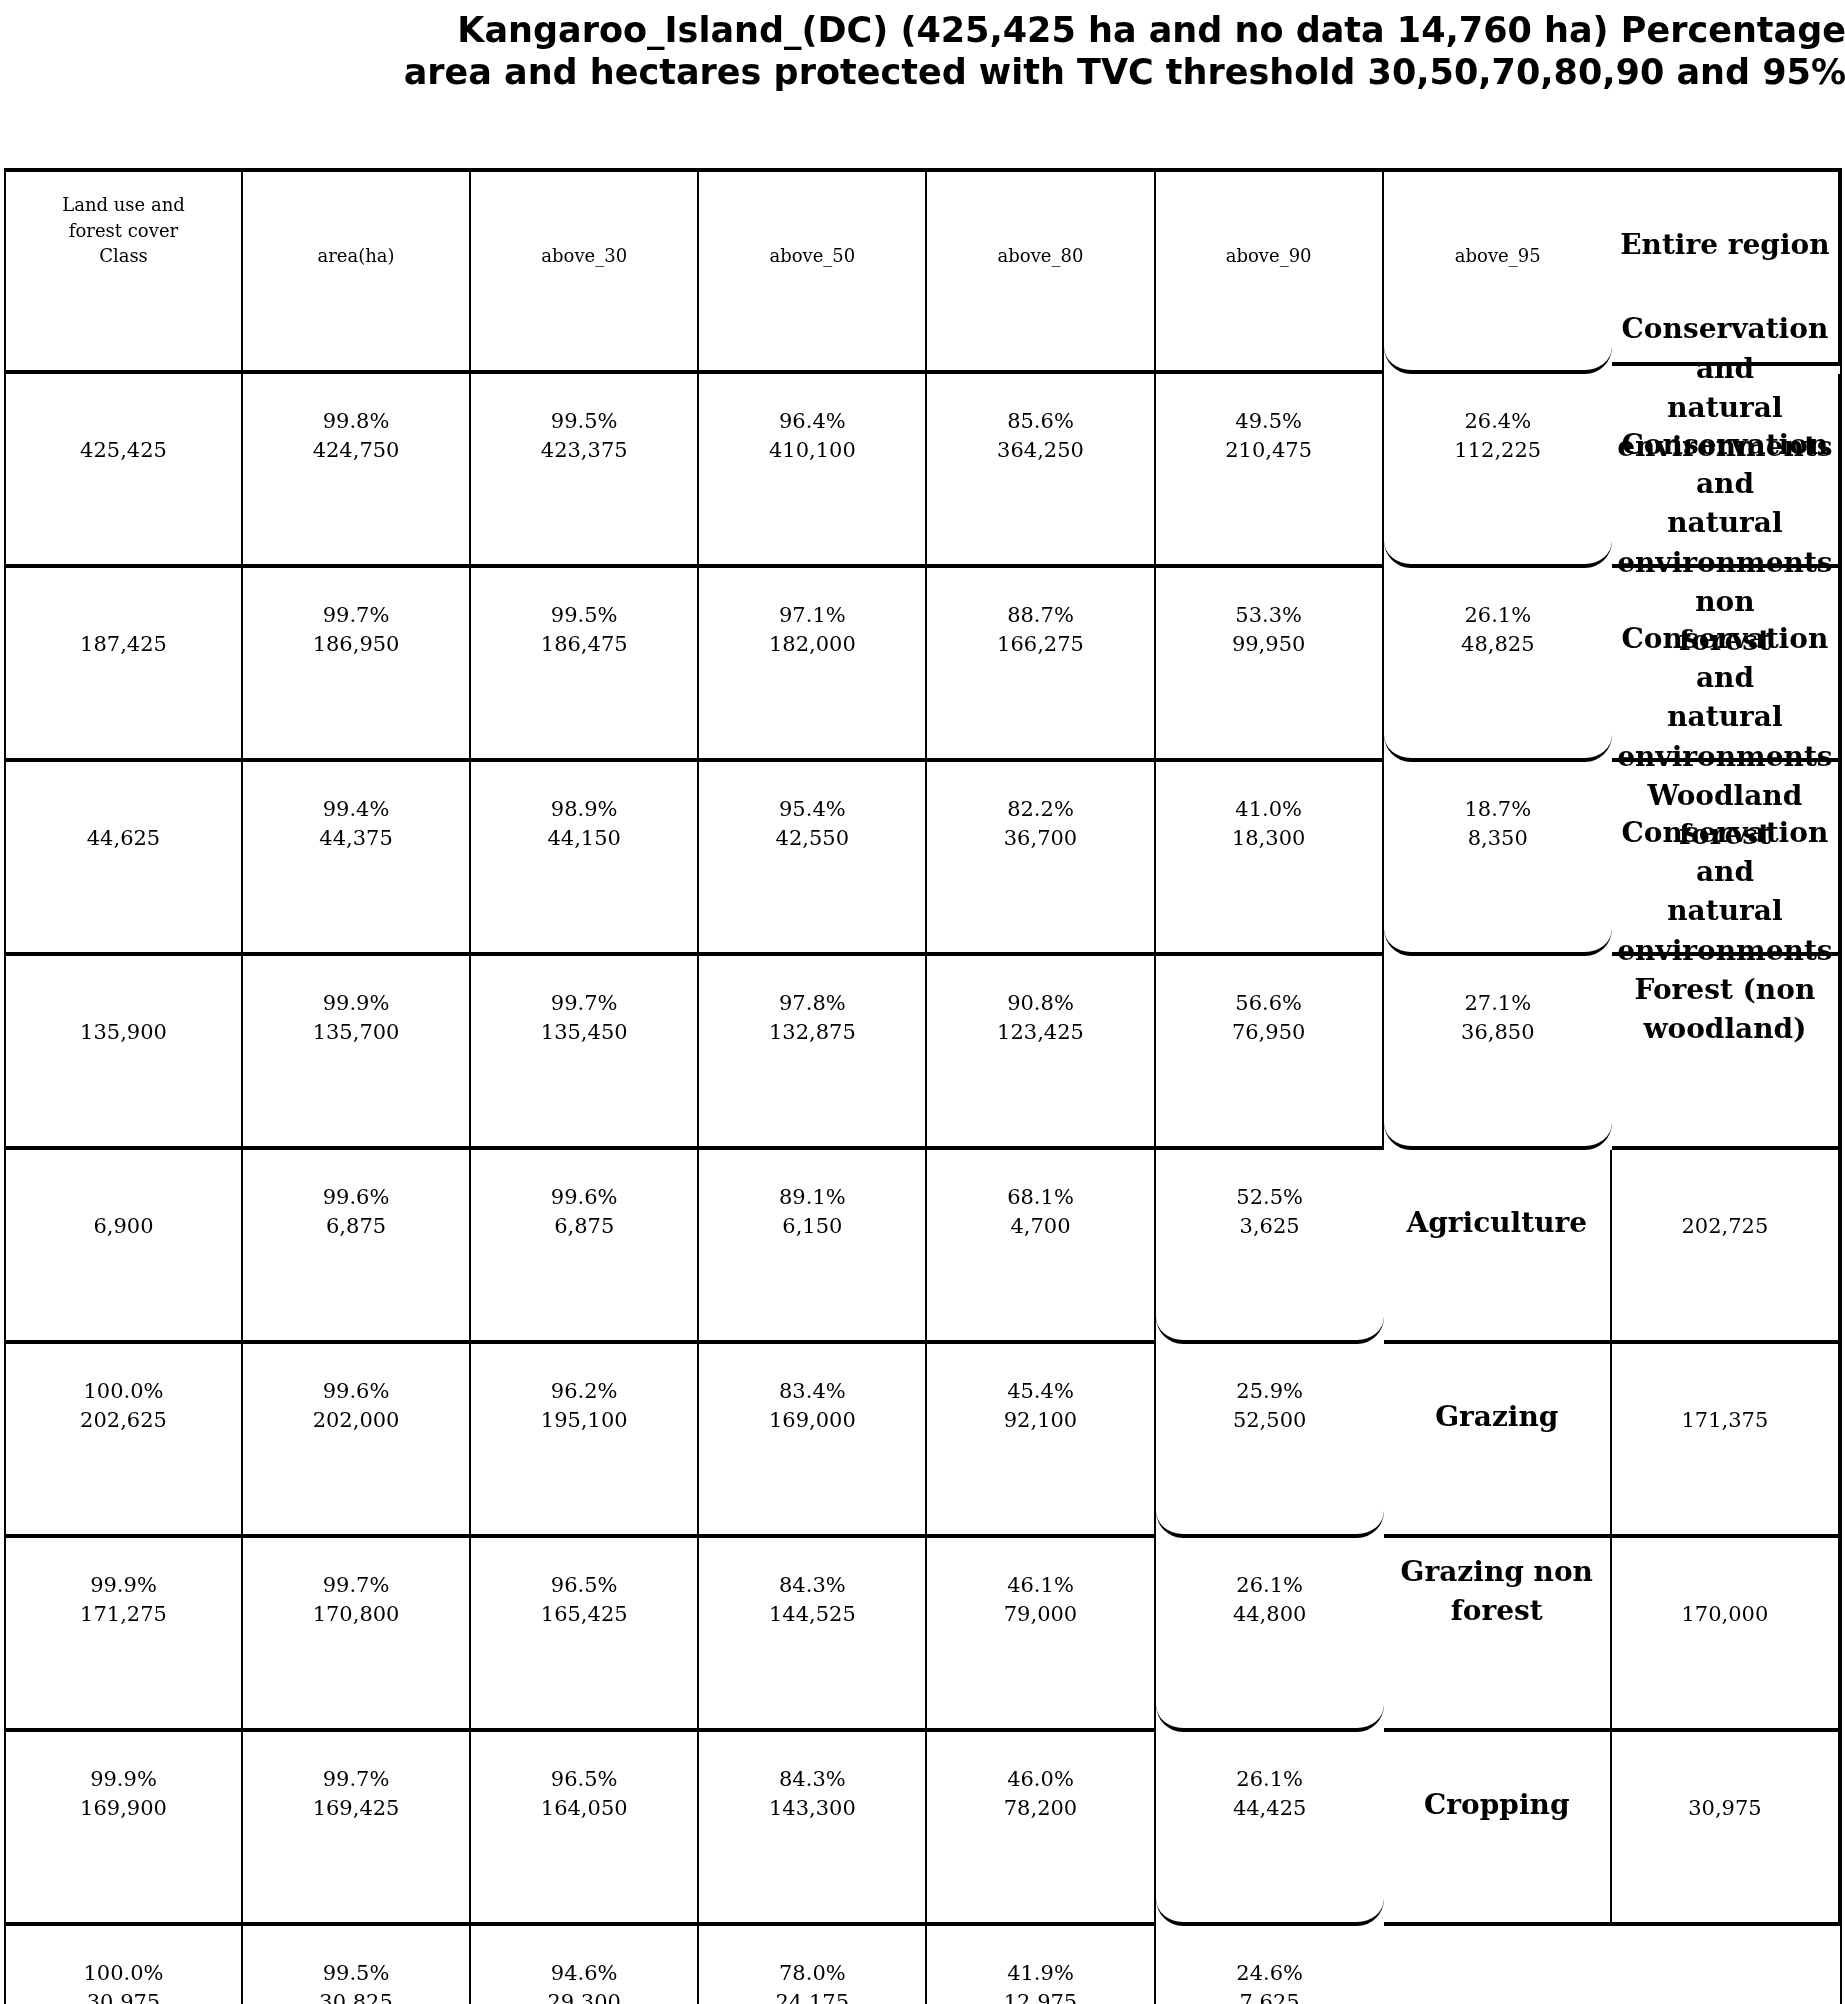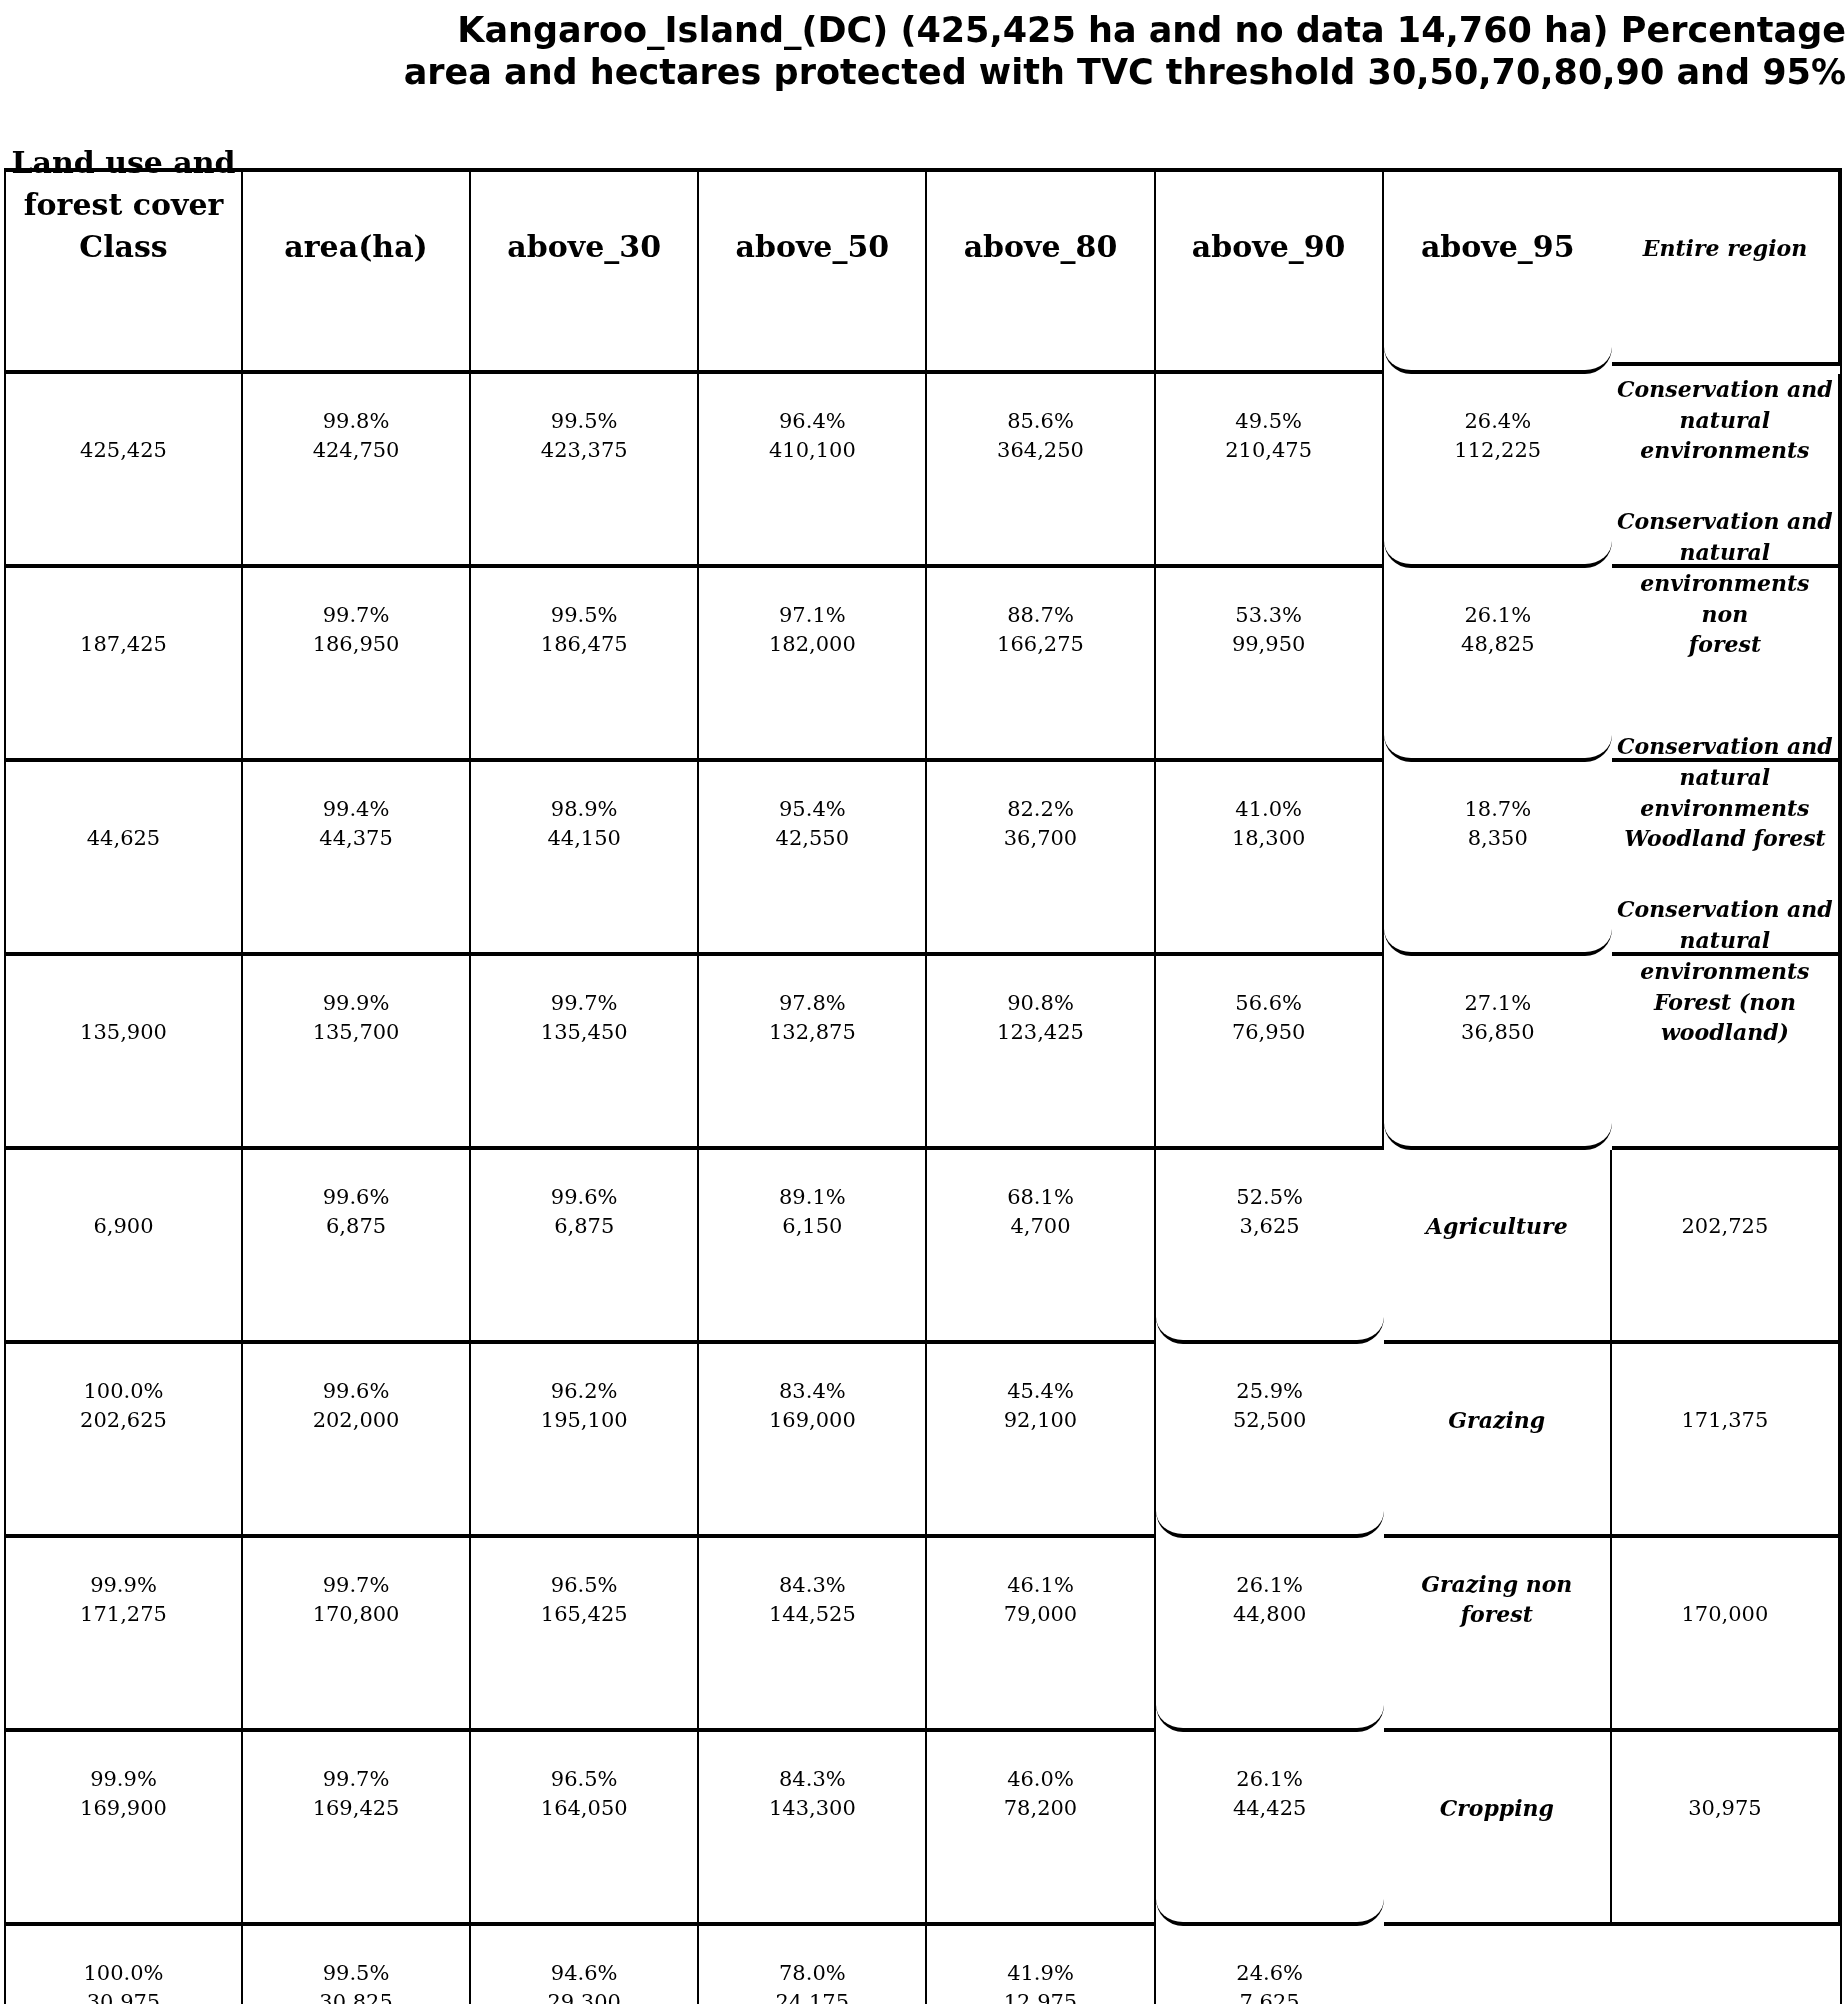--- a/index.html
+++ b/index.html
@@ -8,22 +8,22 @@
          font-family:"DejaVu Sans",sans-serif;font-weight:bold;font-size:35px;line-height:1.22;}
   
   .tbl{position:absolute;left:4px;top:168px;width:1838px;
        display:grid;grid-template-columns:237px repeat(7,1fr);
        border:4.8px solid #000;border-left-width:2px;border-right-width:2px;box-sizing:border-box;}
   .cell{position:relative;box-sizing:border-box;border-right:2px solid #000;border-bottom:4.8px solid #000;background:#fff;}
   .cell.last-col{border-right:none;border-radius:27px;}
   .cell.hdr{height:202px;}
   .cell.body{height:194px;}
   .ct{position:absolute;left:1.6px;right:1.6px;bottom:51.5%;text-align:center;}
-  .hd{font-weight:bold;font-size:30px;line-height:1.4;white-space:pre-line;text-align:center;}
-  .lbl{font-weight:bold;font-size:22px;line-height:1.4;white-space:pre-line;font-style:italic;}
+  .hd{font-weight:normal;font-size:18px;line-height:1.4;white-space:pre-line;text-align:center;}
+  .lbl{font-weight:bold;font-size:28px;line-height:1.4;white-space:pre-line;}
   .num{font-size:21px;line-height:1.42;}
 </style>
 </head>
 <body>
 
 <div class="title">
   <div>Kangaroo_Island_(DC) (425,425 ha and no data 14,760 ha) Percentage</div>
   <div>area and hectares protected with TVC threshold 30,50,70,80,90 and 95%</div>
 </div>
 

